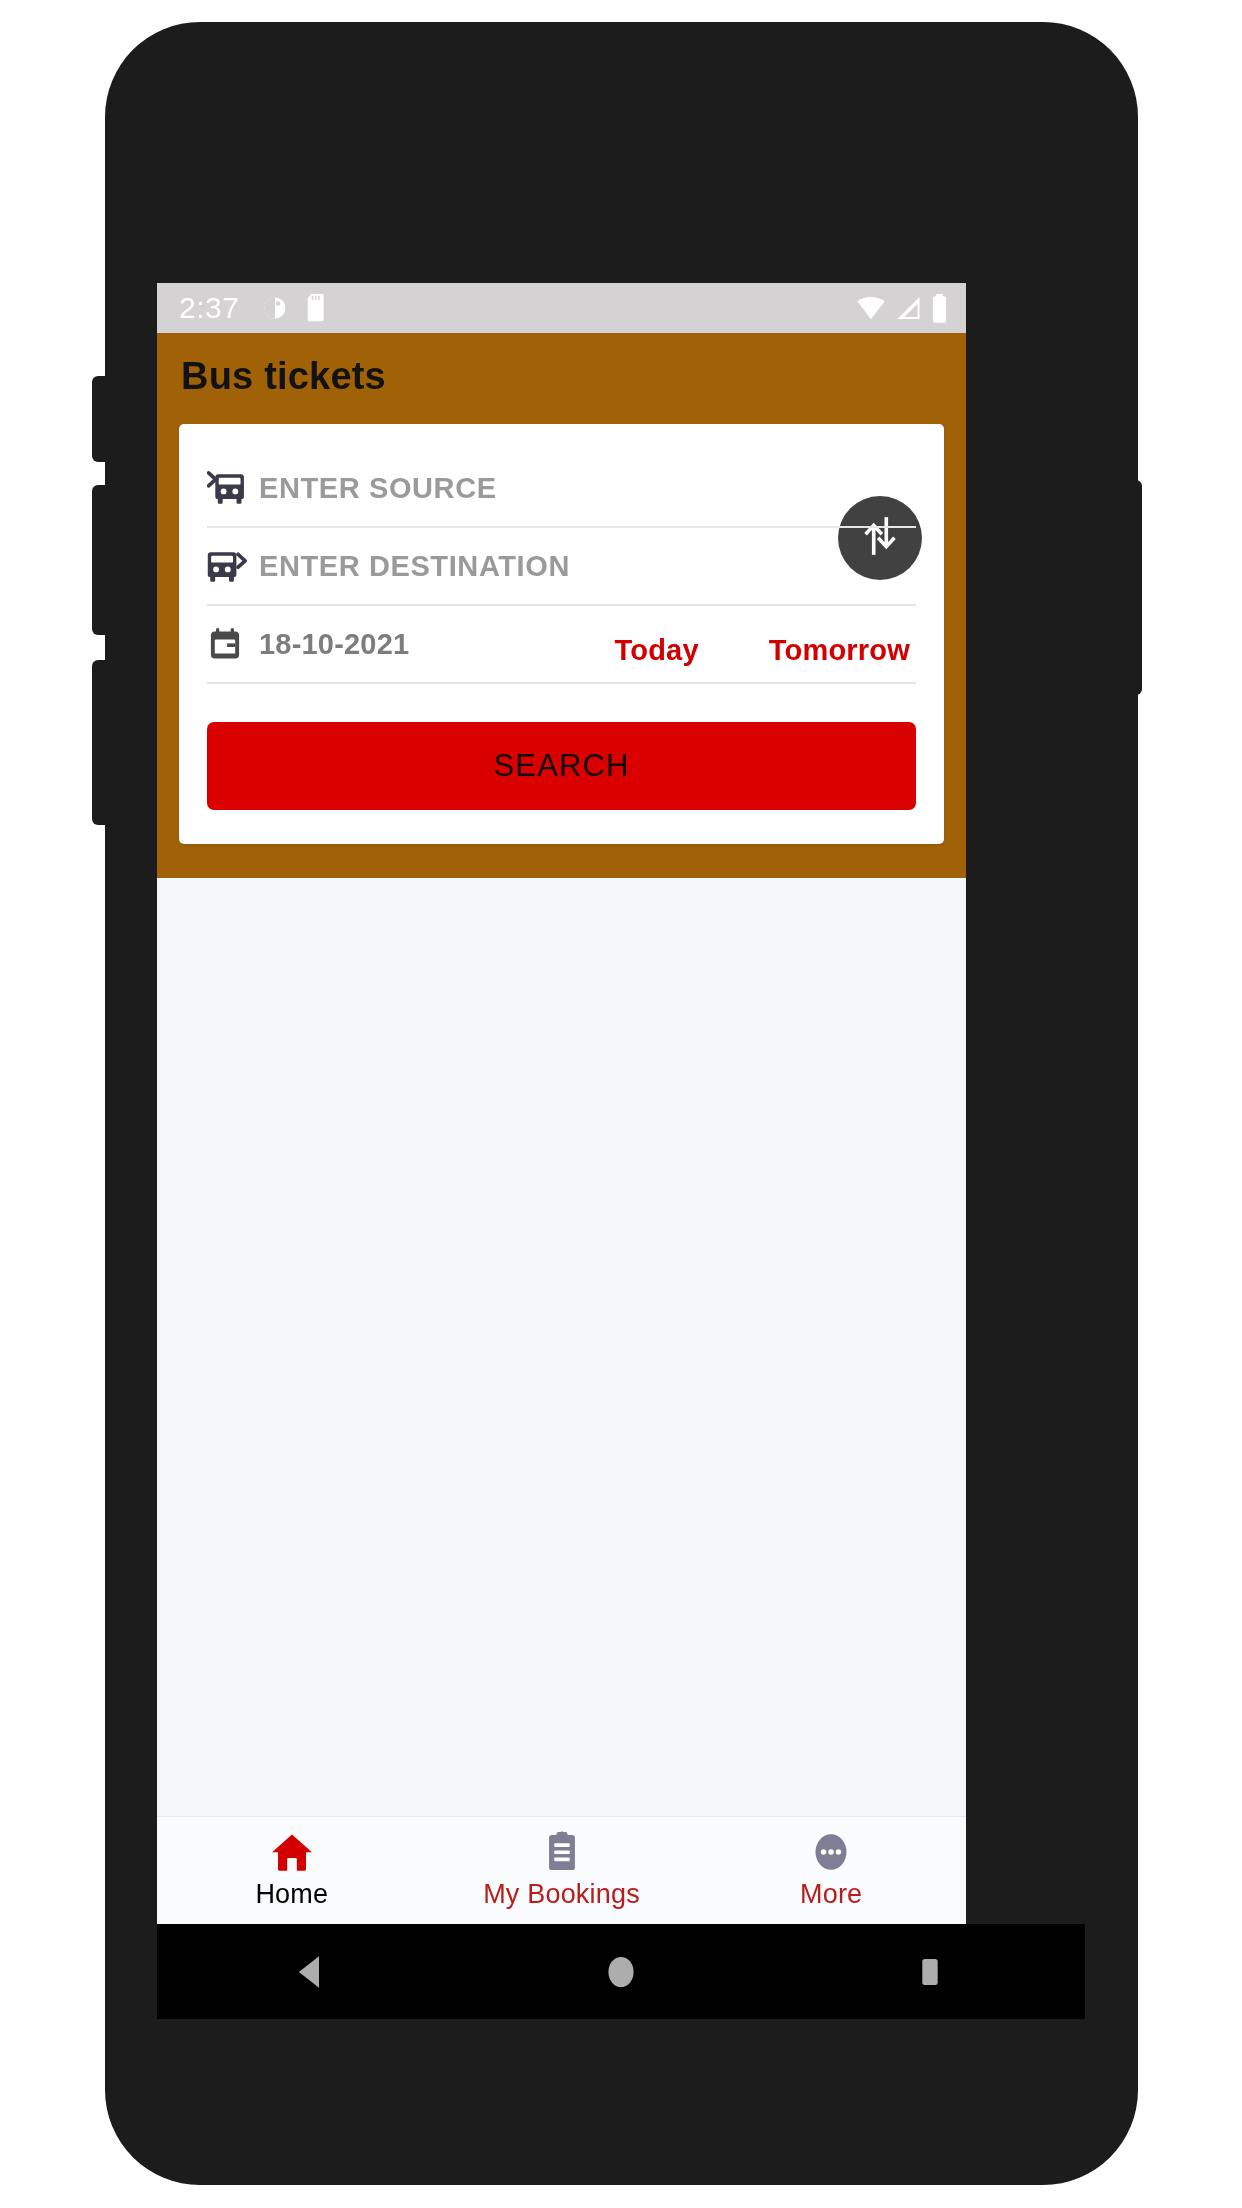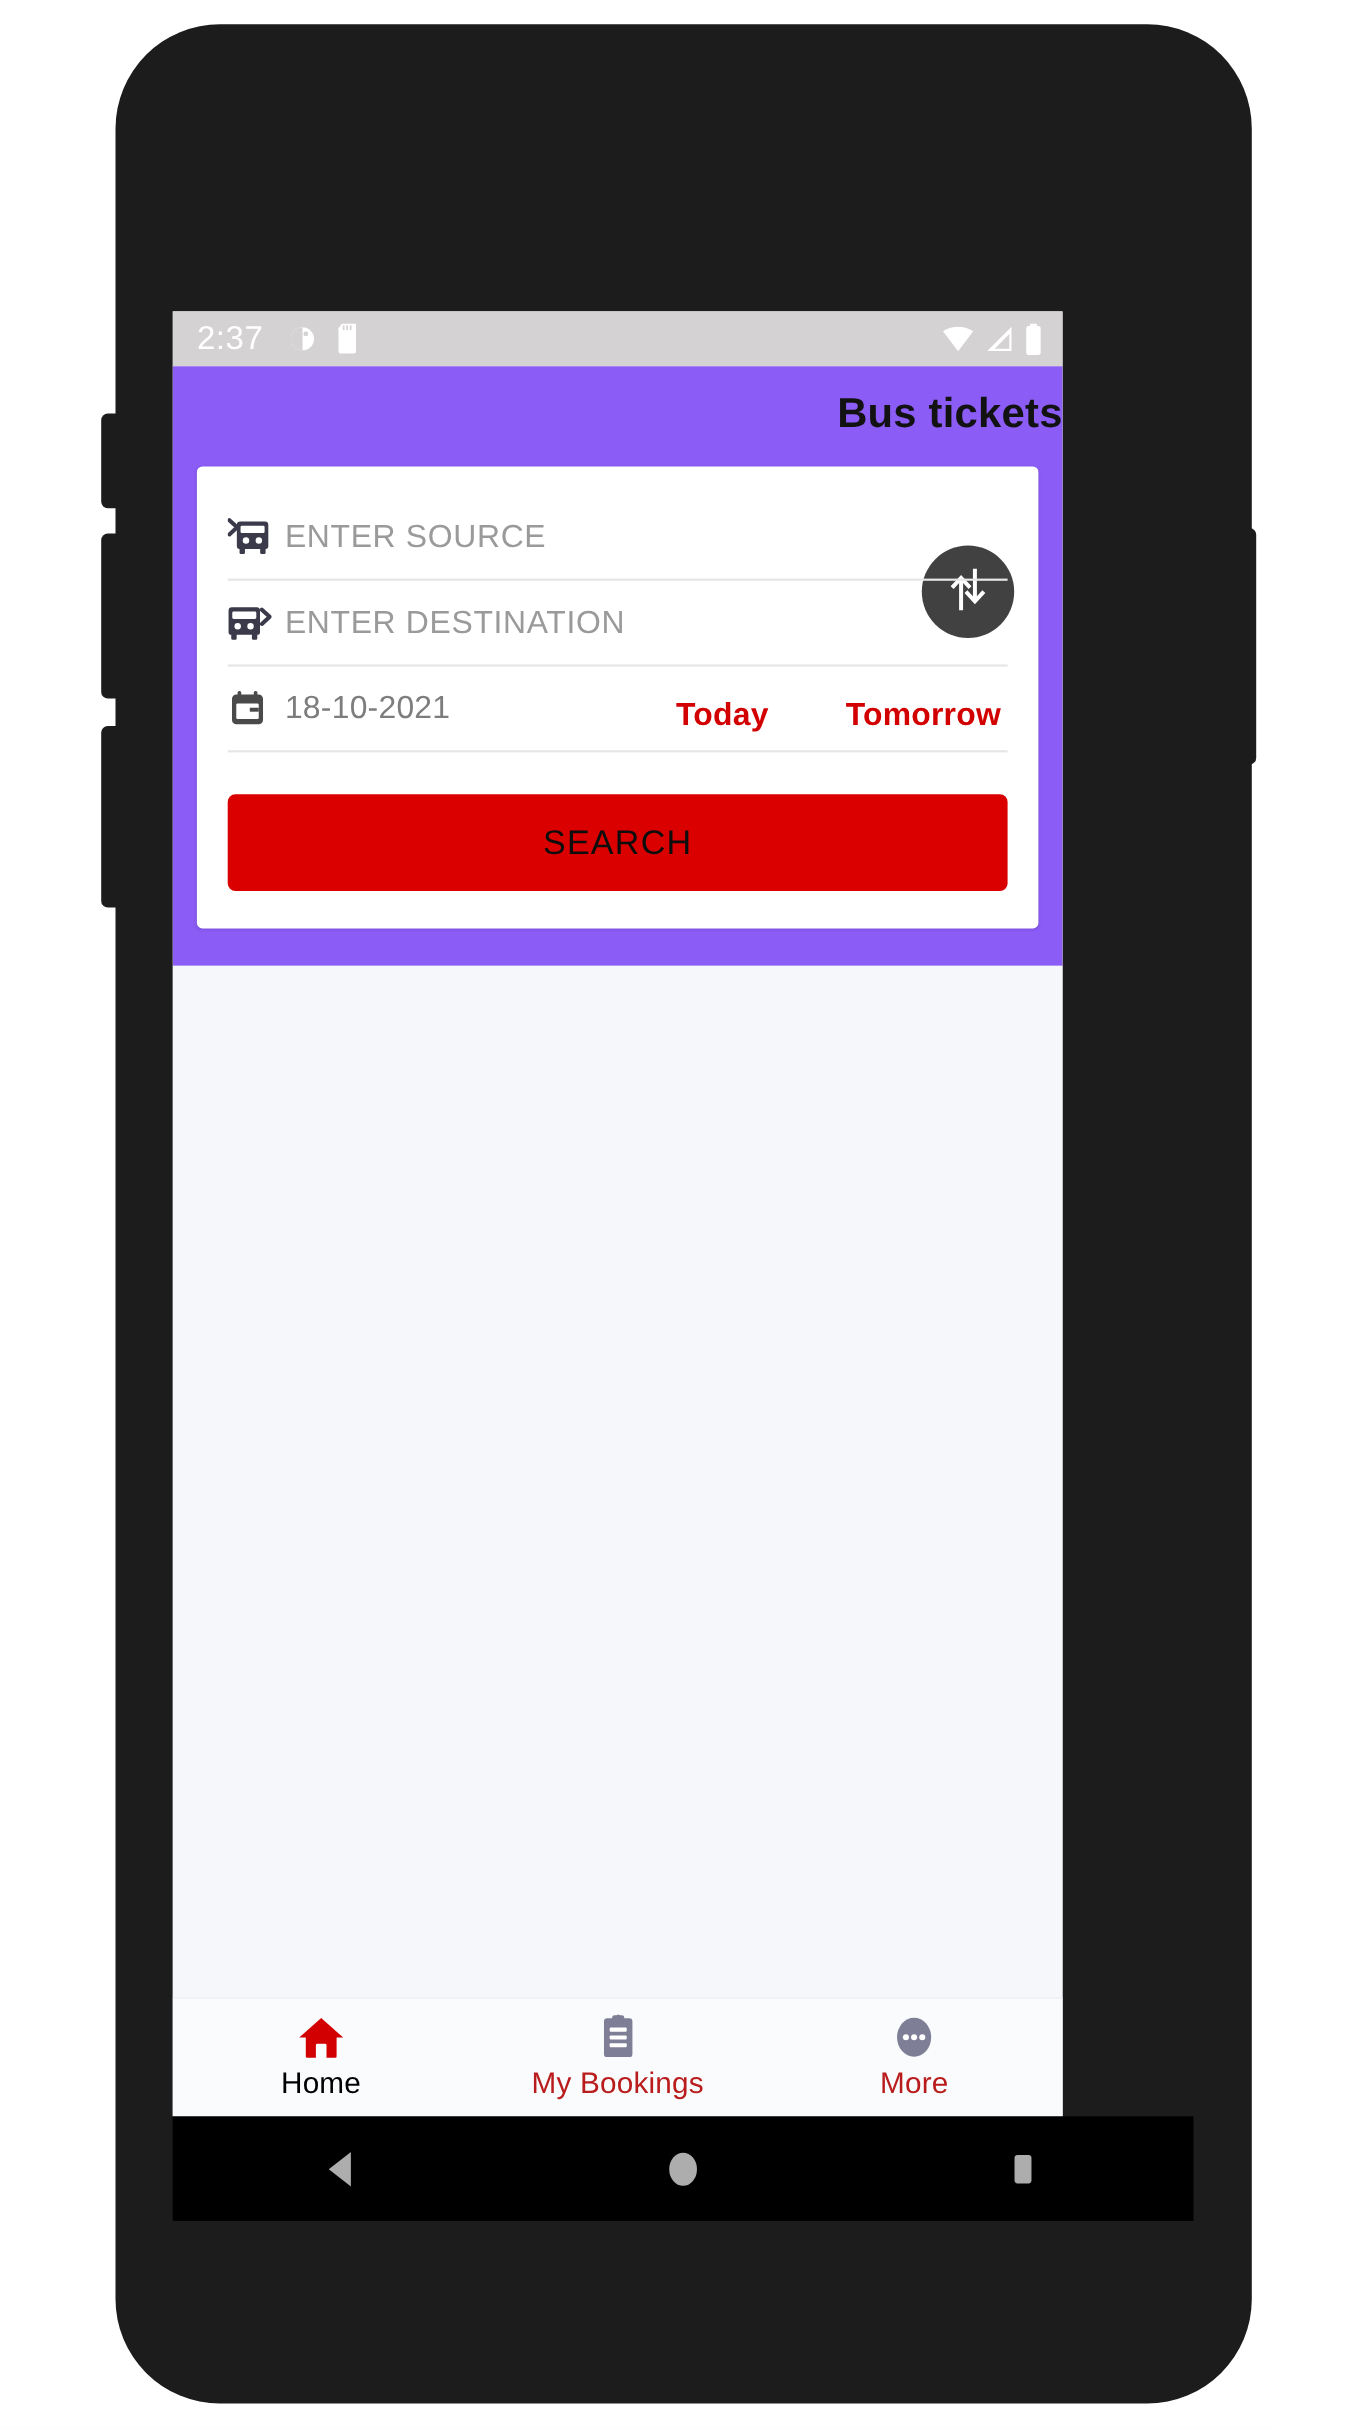--- a/index.html
+++ b/index.html
@@ -86,23 +86,22 @@
   .sb-right-icons {
     margin-left: auto;
     display: flex;
     align-items: center;
     gap: 9px;
   }
   .sb-icon svg { display: block; }
 
   
   .header {
-    background: #8b5cf6;
+    background: #a16207;
     padding: 22px 0 34px 0;
-    text-align: right;
   }
   .app-title {
     font-size: 38px;
     font-weight: bold;
     color: #121212;
     padding-left: 24px;
     letter-spacing: .2px;
   }
 
   
@@ -130,21 +129,21 @@
     display: flex;
     align-items: center;
     justify-content: flex-start;
   }
   .field-icon svg { display: block; }
 
   .field-text {
     font-size: 29px;
     color: #9a9a9a;
     letter-spacing: .6px;
-    font-weight: 400;
+    font-weight: 700;
   }
   .field-text.date {
     color: #7d7d7d;
     letter-spacing: .2px;
   }
 
   .quick-dates {
     margin-left: auto;
     display: flex;
     align-items: center;

